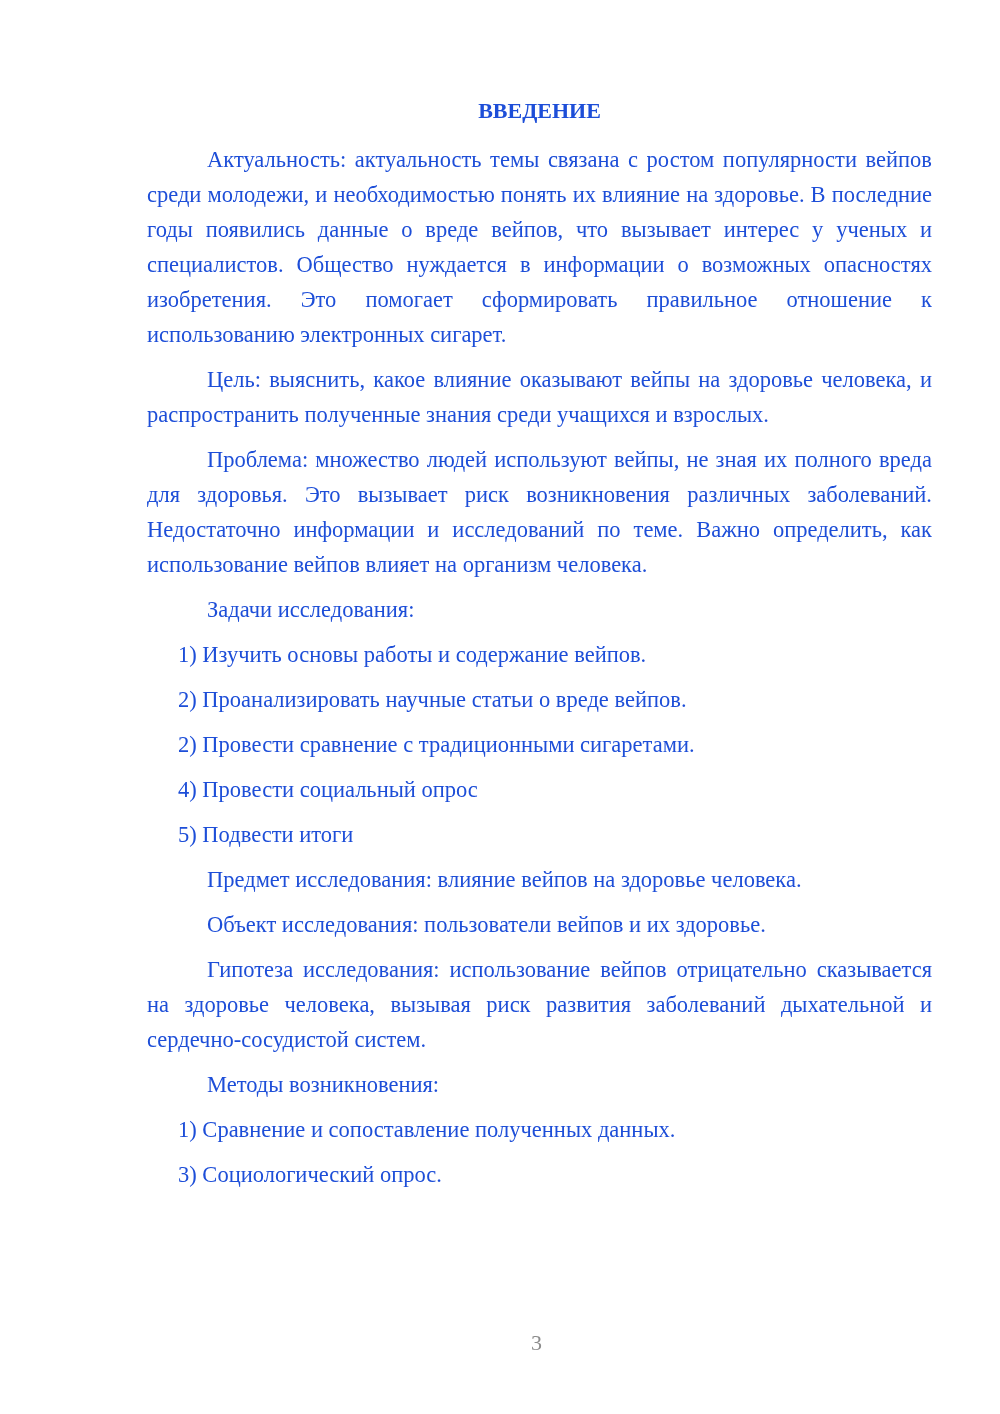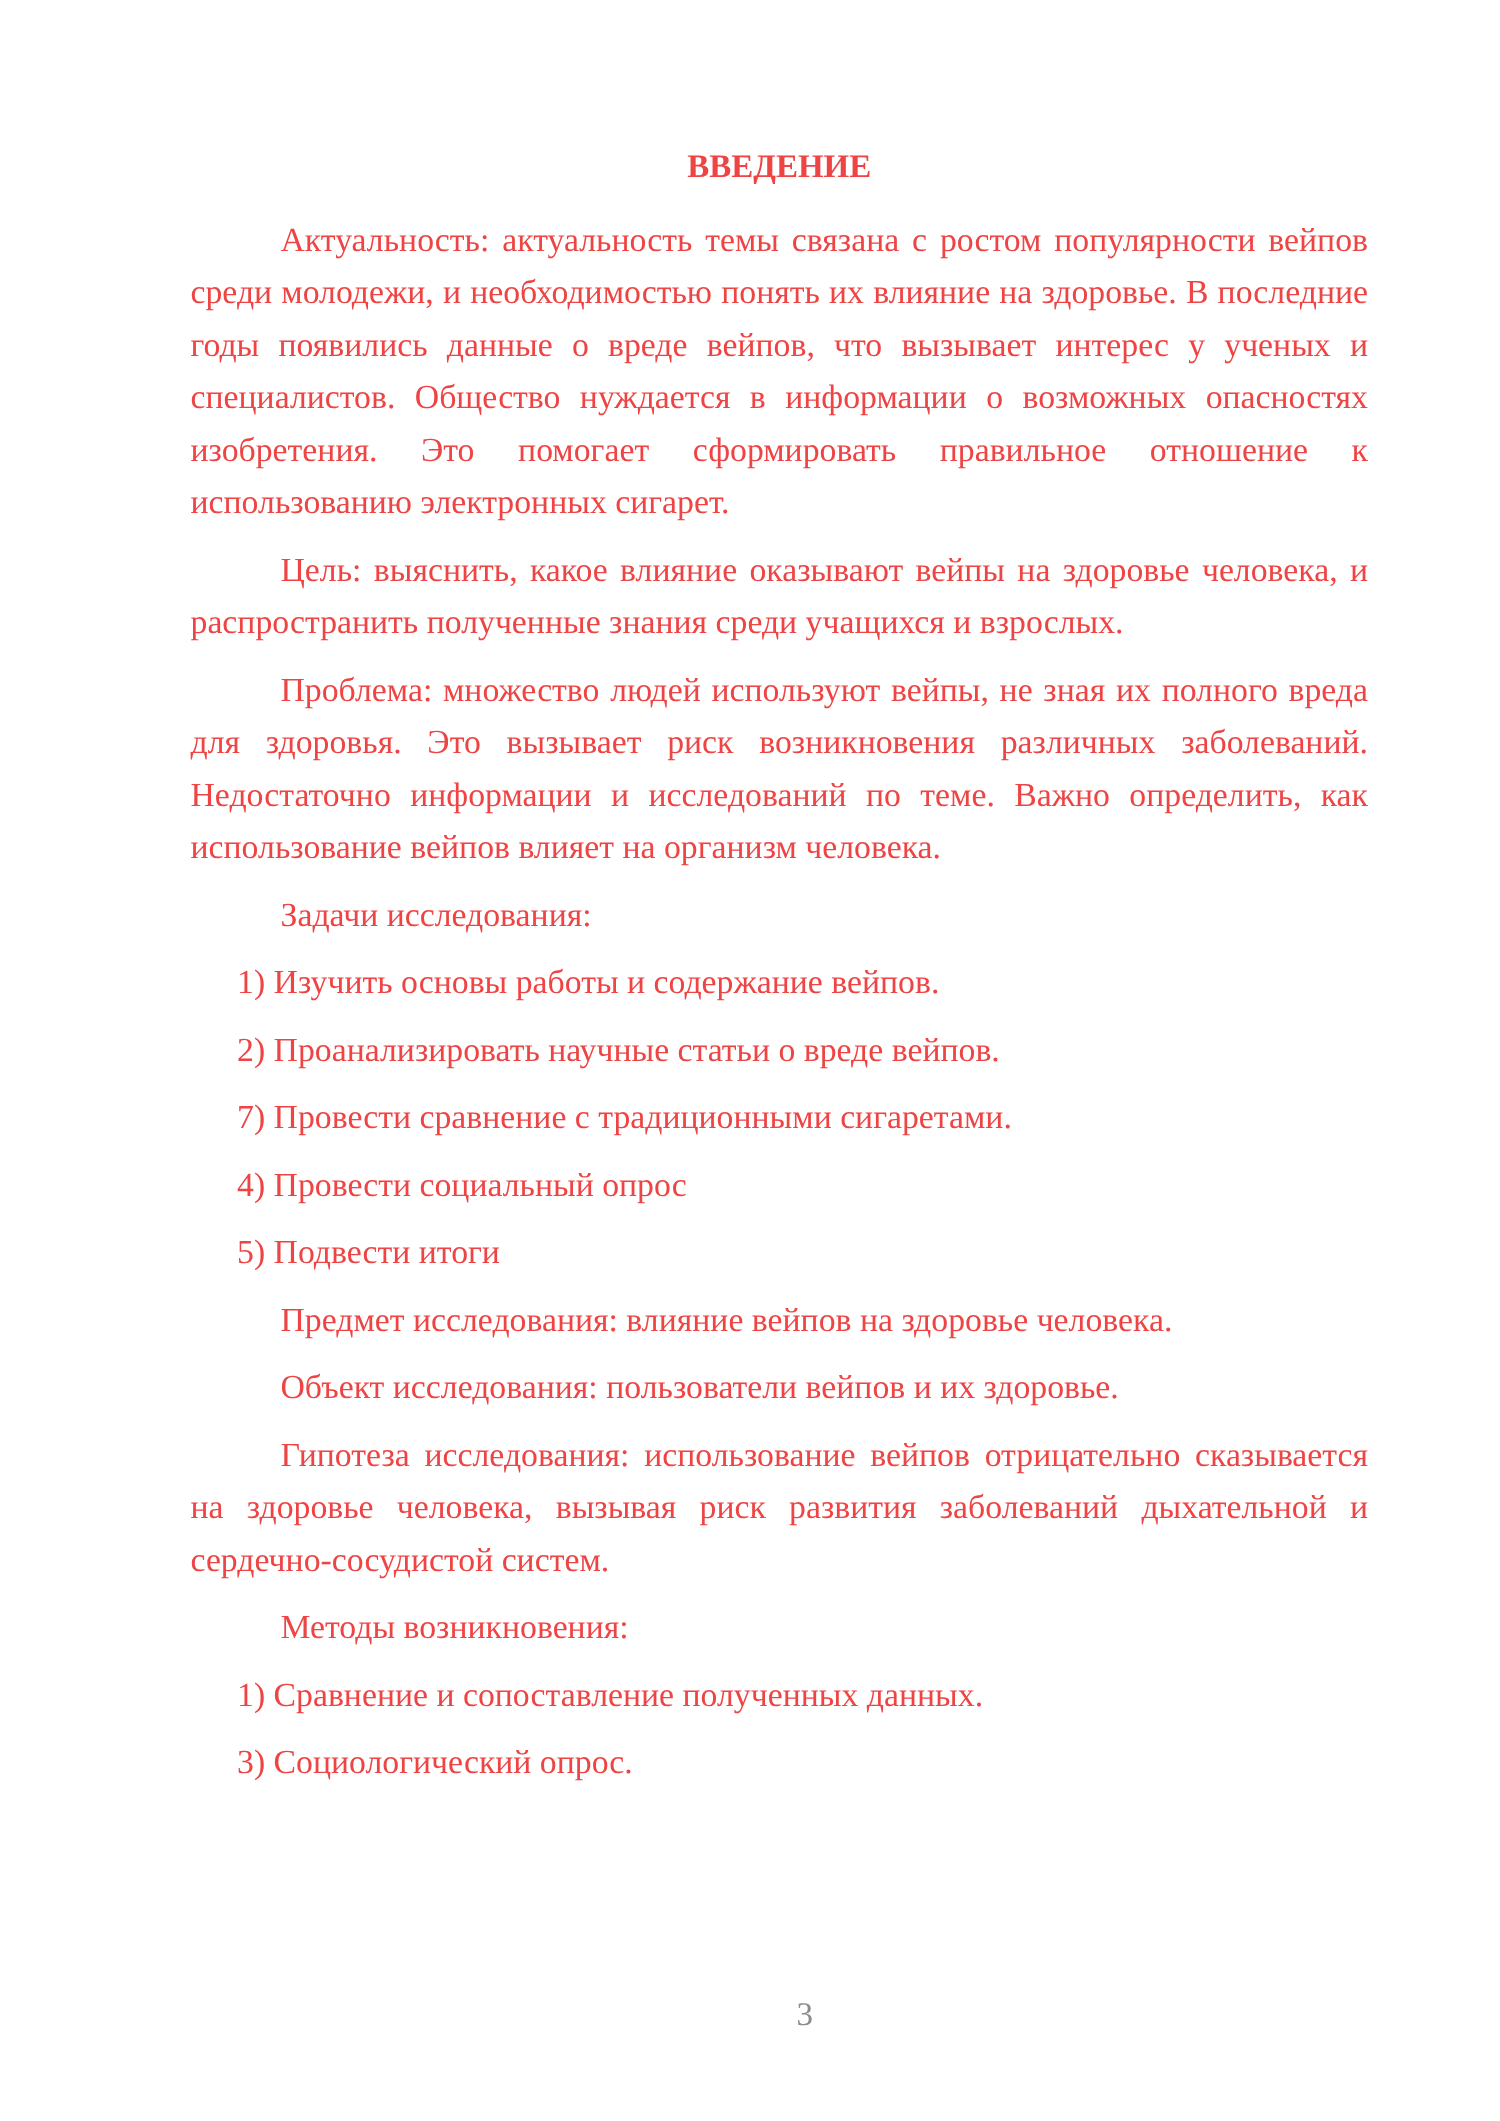--- a/index.html
+++ b/index.html
@@ -1,20 +1,20 @@
 <!DOCTYPE html>
 <html><head>
 <meta charset="utf-8">
 <style>
   html, body { margin: 0; padding: 0; background: #ffffff; }
   body { width: 1000px; height: 1414px; position: relative; overflow: hidden; }
   .page {
-    position: absolute; left: 127px; top: 94px; width: 785px;
+    position: absolute; left: 147px; top: 94px; width: 785px;
     font-family: "Liberation Serif", "DejaVu Serif", serif;
-    font-size: 22.5px; color: #ef4444;
+    font-size: 22.5px; color: #1d4ed8;
   }
   .title { text-align: center; font-weight: bold; font-size: 22px; height: 34px; line-height: 34px; margin-bottom: 14px; padding-left: 0; }
   .para { text-align: justify; text-indent: 60px; line-height: 35px; margin: 0 0 10px 0; }
   .para:last-child::after { content: ""; }
   .single { text-indent: 60px; line-height: 35px; margin: 0 0 10px 0; }
   .list-item { padding-left: 31px; line-height: 35px; margin: 0 0 10px 0; }
   .page-number {
     position: absolute; left: 0; top: 1330px; width: 1073px; text-align: center;
     font-family: "Liberation Serif", "DejaVu Serif", serif; font-size: 22px; color: #8c8c8c;
   }
@@ -24,21 +24,21 @@
 
 <div class="page">
   <div class="title">ВВЕДЕНИЕ</div>
   <p class="para">Актуальность: актуальность темы связана с ростом популярности вейпов среди молодежи, и необходимостью понять их влияние на здоровье. В последние годы появились данные о вреде вейпов, что вызывает интерес у ученых и специалистов. Общество нуждается в информации о возможных опасностях изобретения. Это помогает сформировать правильное отношение к использованию электронных сигарет.</p>
   <p class="para">Цель: выяснить, какое влияние оказывают вейпы на здоровье человека, и распространить полученные знания среди учащихся и взрослых.</p>
   <p class="para">Проблема: множество людей используют вейпы, не зная их полного вреда для здоровья. Это вызывает риск возникновения различных заболеваний. Недостаточно информации и исследований по теме. Важно определить, как использование вейпов влияет на организм человека.</p>
   <p class="single">Задачи исследования:</p>
   <div>
     <p class="list-item">1) Изучить основы работы и содержание вейпов.</p>
     <p class="list-item">2) Проанализировать научные статьи о вреде вейпов.</p>
-    <p class="list-item">7) Провести сравнение с традиционными сигаретами.</p>
+    <p class="list-item">2) Провести сравнение с традиционными сигаретами.</p>
     <p class="list-item">4) Провести социальный опрос</p>
     <p class="list-item">5) Подвести итоги</p>
   </div>
   <p class="single">Предмет исследования: влияние вейпов на здоровье человека.</p>
   <p class="single">Объект исследования: пользователи вейпов и их здоровье.</p>
   <p class="para">Гипотеза исследования: использование вейпов отрицательно сказывается на здоровье человека, вызывая риск развития заболеваний дыхательной и сердечно-сосудистой систем.</p>
   <p class="single">Методы возникновения:</p>
   <div>
     <p class="list-item">1) Сравнение и сопоставление полученных данных.</p>
     <p class="list-item">3) Социологический опрос.</p>

